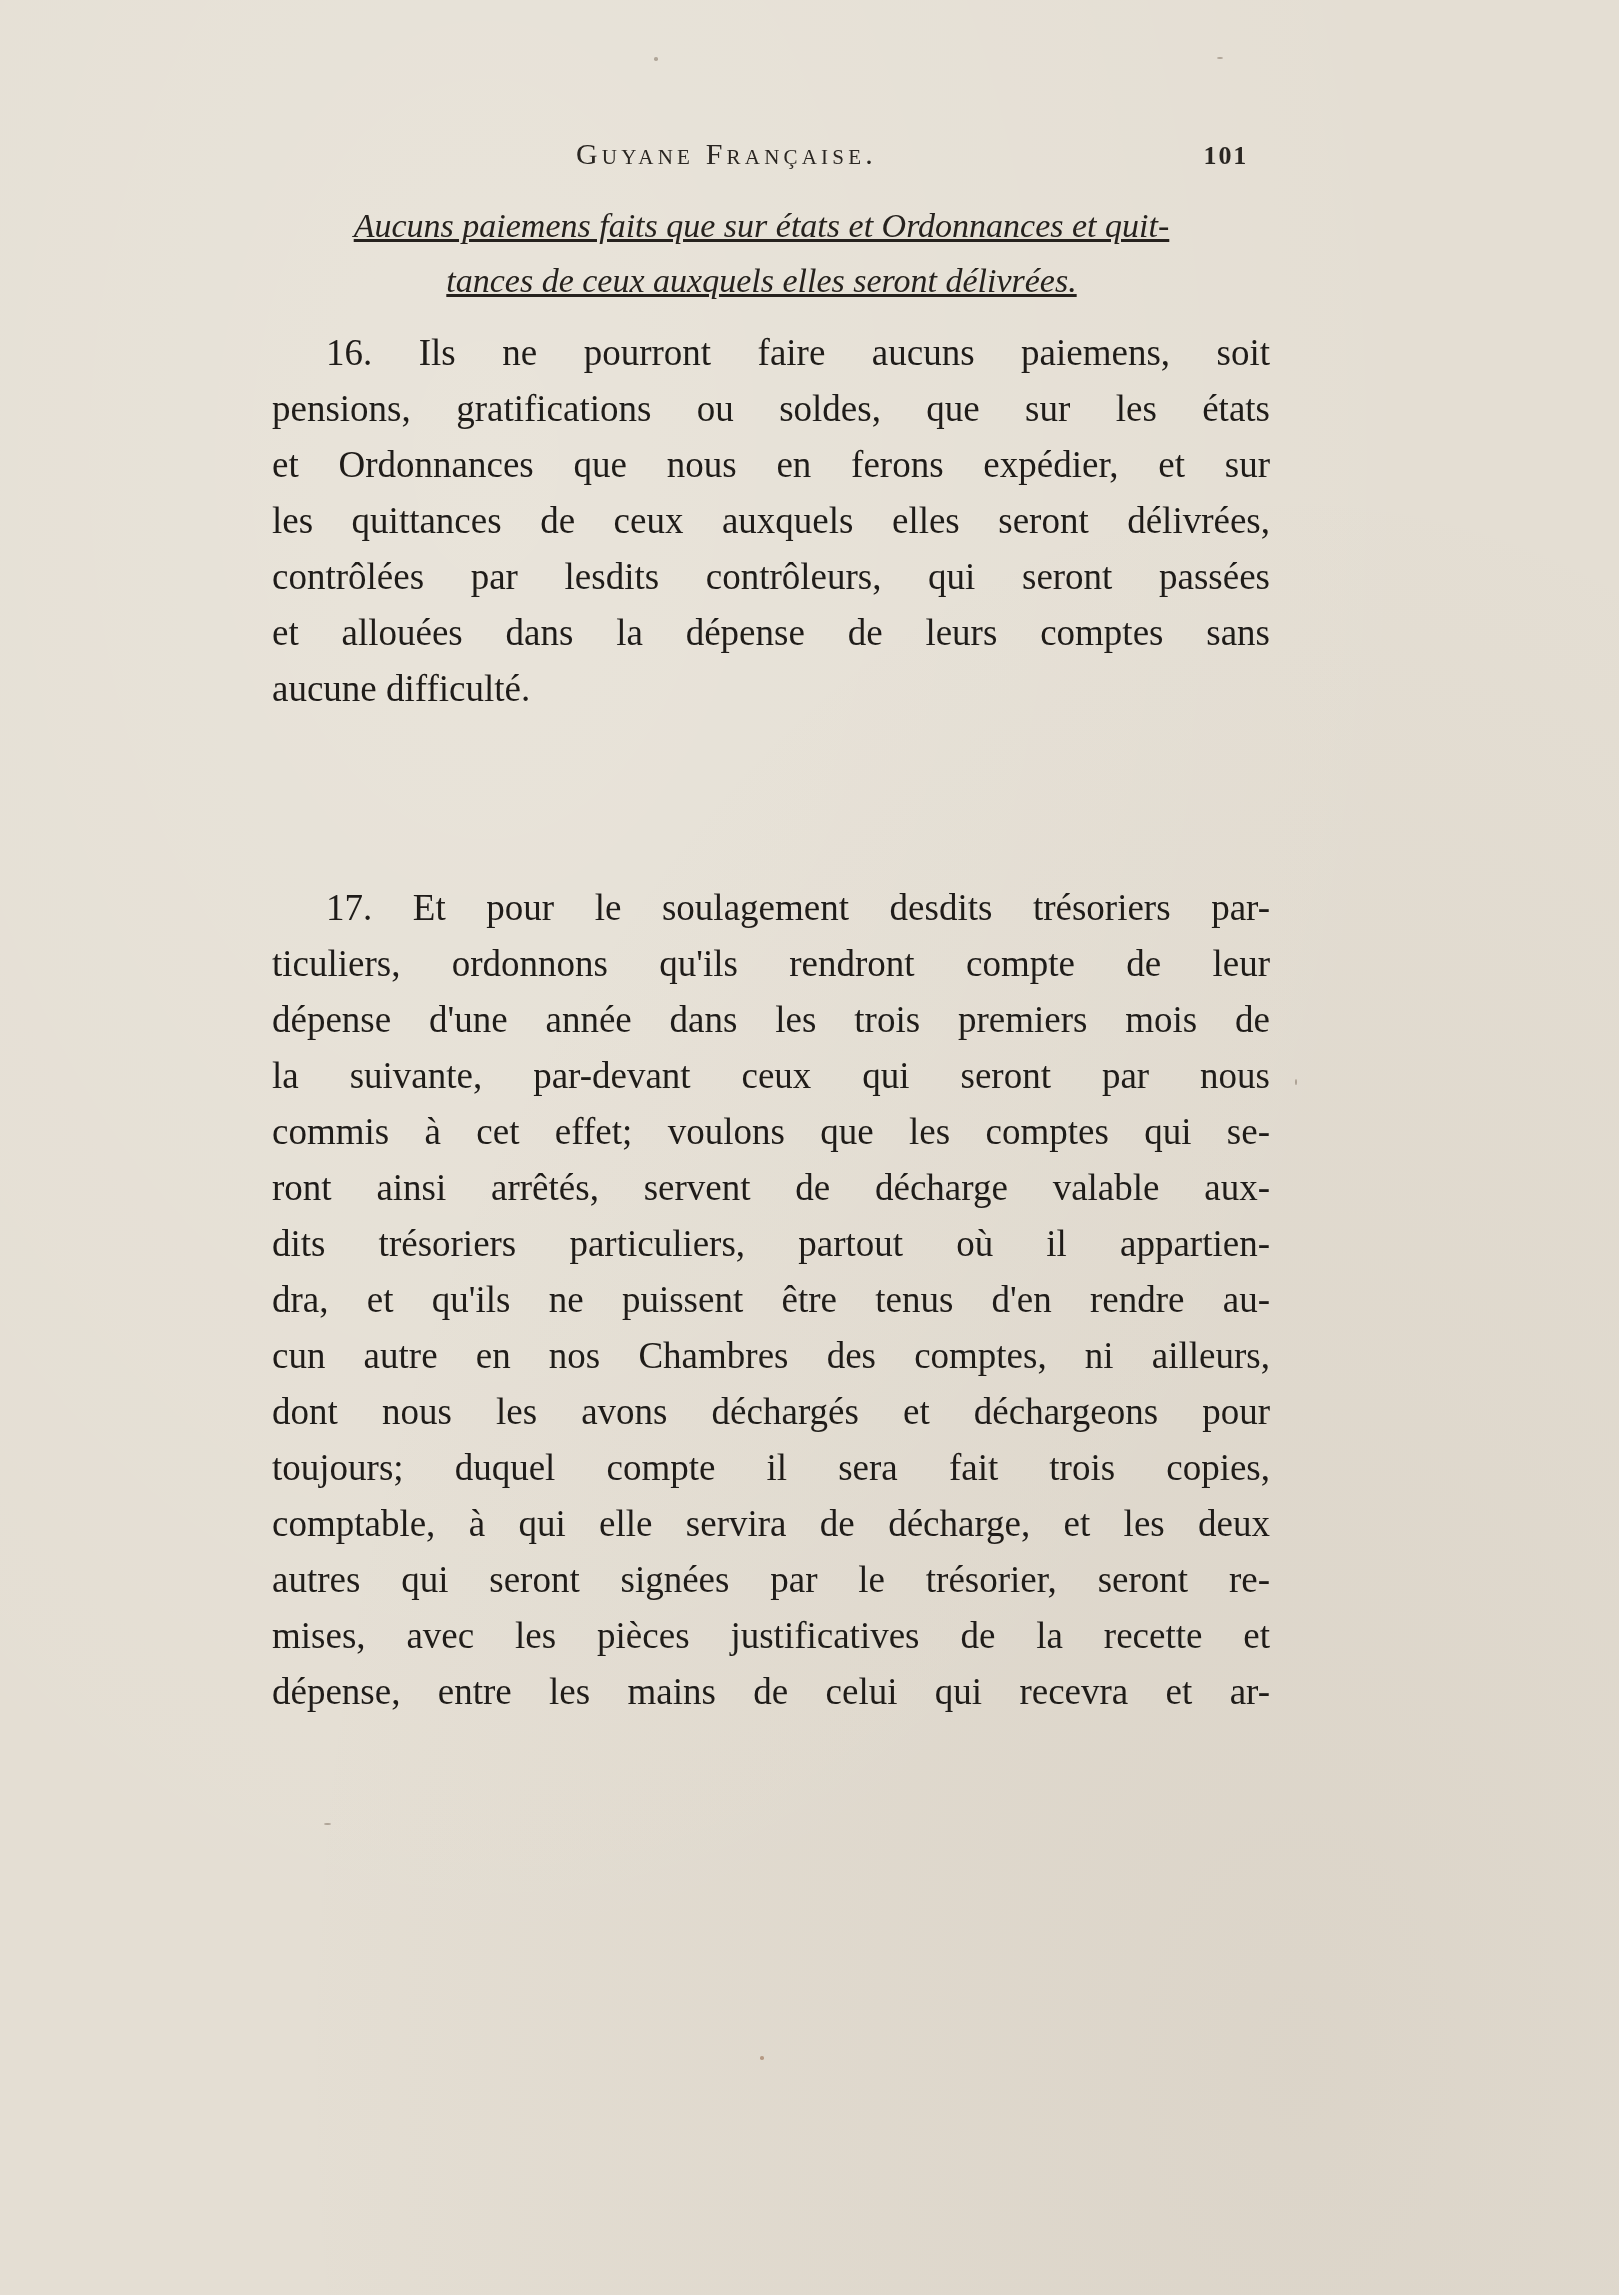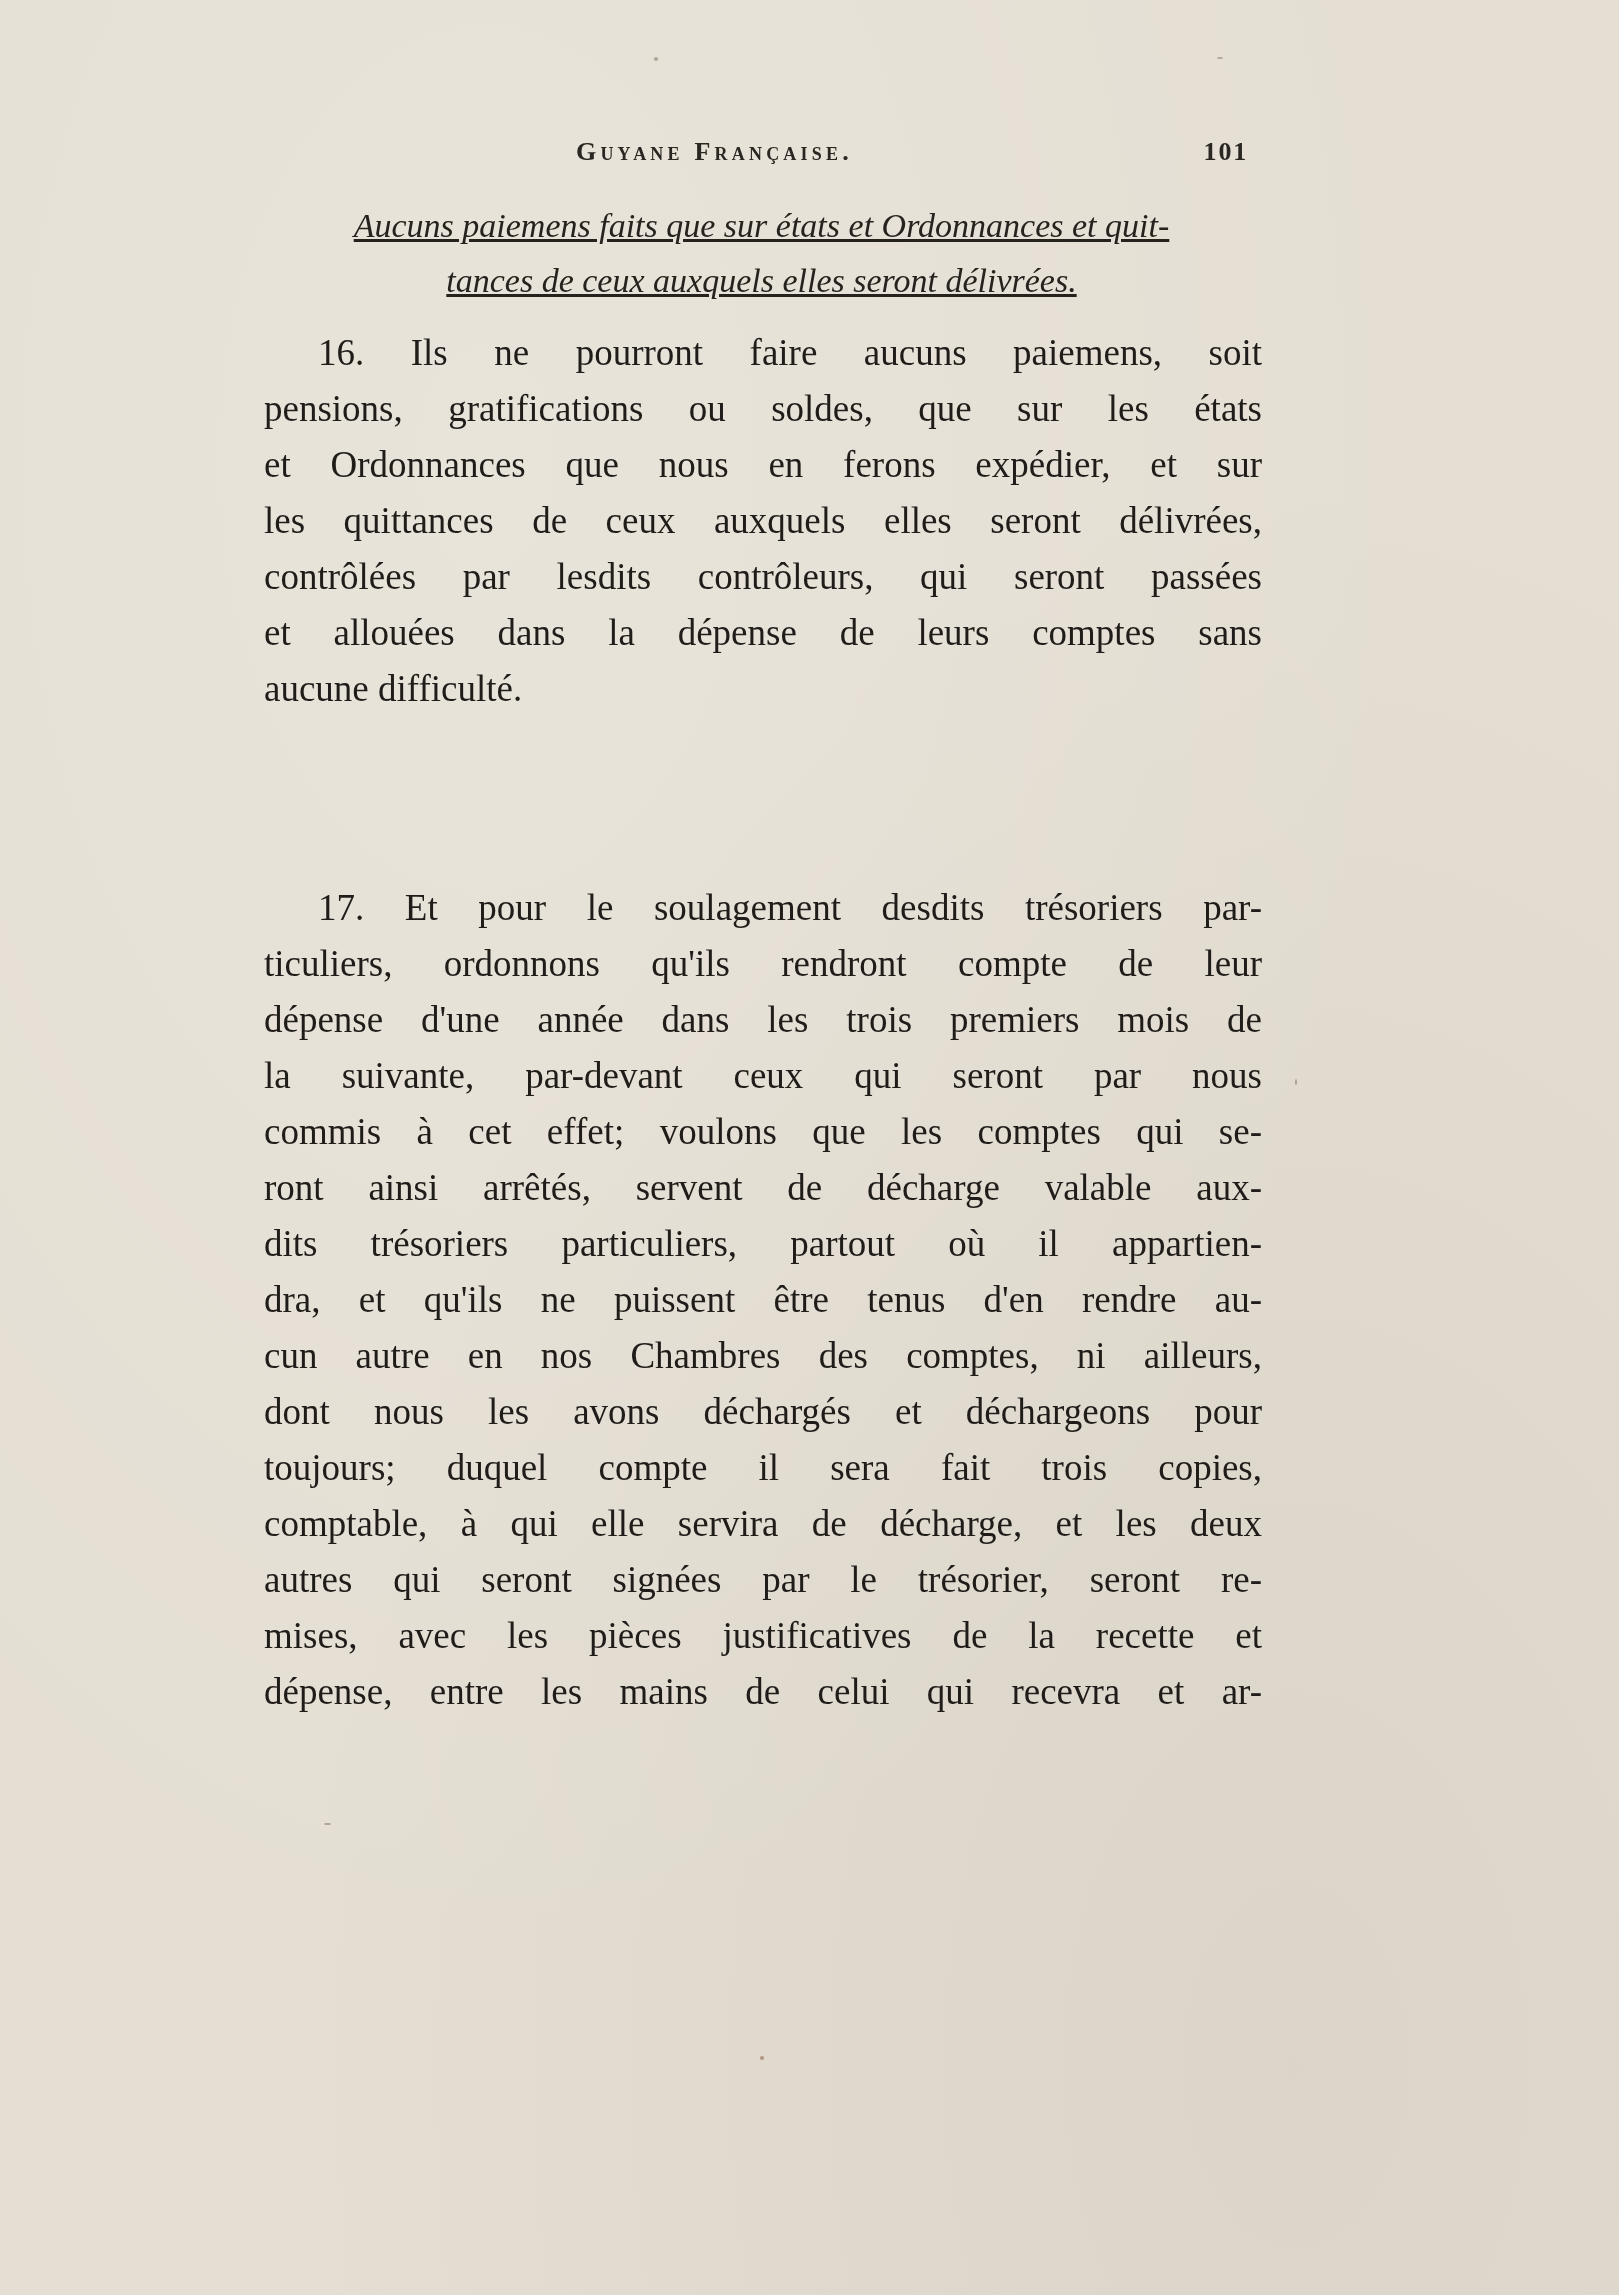--- a/index.html
+++ b/index.html
@@ -29,22 +29,22 @@
       position: absolute;
       top: 137px;
       left: 576px;
       width: 672px;
       height: 48px;
       display: flex;
       justify-content: space-between;
       align-items: baseline;
     }
     .running-title {
-      font-size: 26px;
-      font-weight: bold;
+      font-size: 30px;
+      font-weight: normal;
       letter-spacing: 4.2px;
       font-variant: small-caps;
       color: #2a2622;
     }
     .page-number {
       font-size: 26px;
       font-weight: bold;
       letter-spacing: 1.8px;
       color: #2a2622;
     }
@@ -55,21 +55,21 @@
       font-style: italic;
       font-size: 34px;
       line-height: 55px;
       text-align: center;
       color: #26221e;
       text-decoration: underline;
     }
     .sidenote .line { display: block; white-space: nowrap; }
     .body-block {
       position: absolute;
-      left: 264px;
+      left: 272px;
       width: 998px;
       font-size: 37px;
       line-height: 56px;
       color: #1f1c19;
     }
     .body-block .line {
       display: block;
       white-space: nowrap;
       text-align: justify;
       text-align-last: justify;

